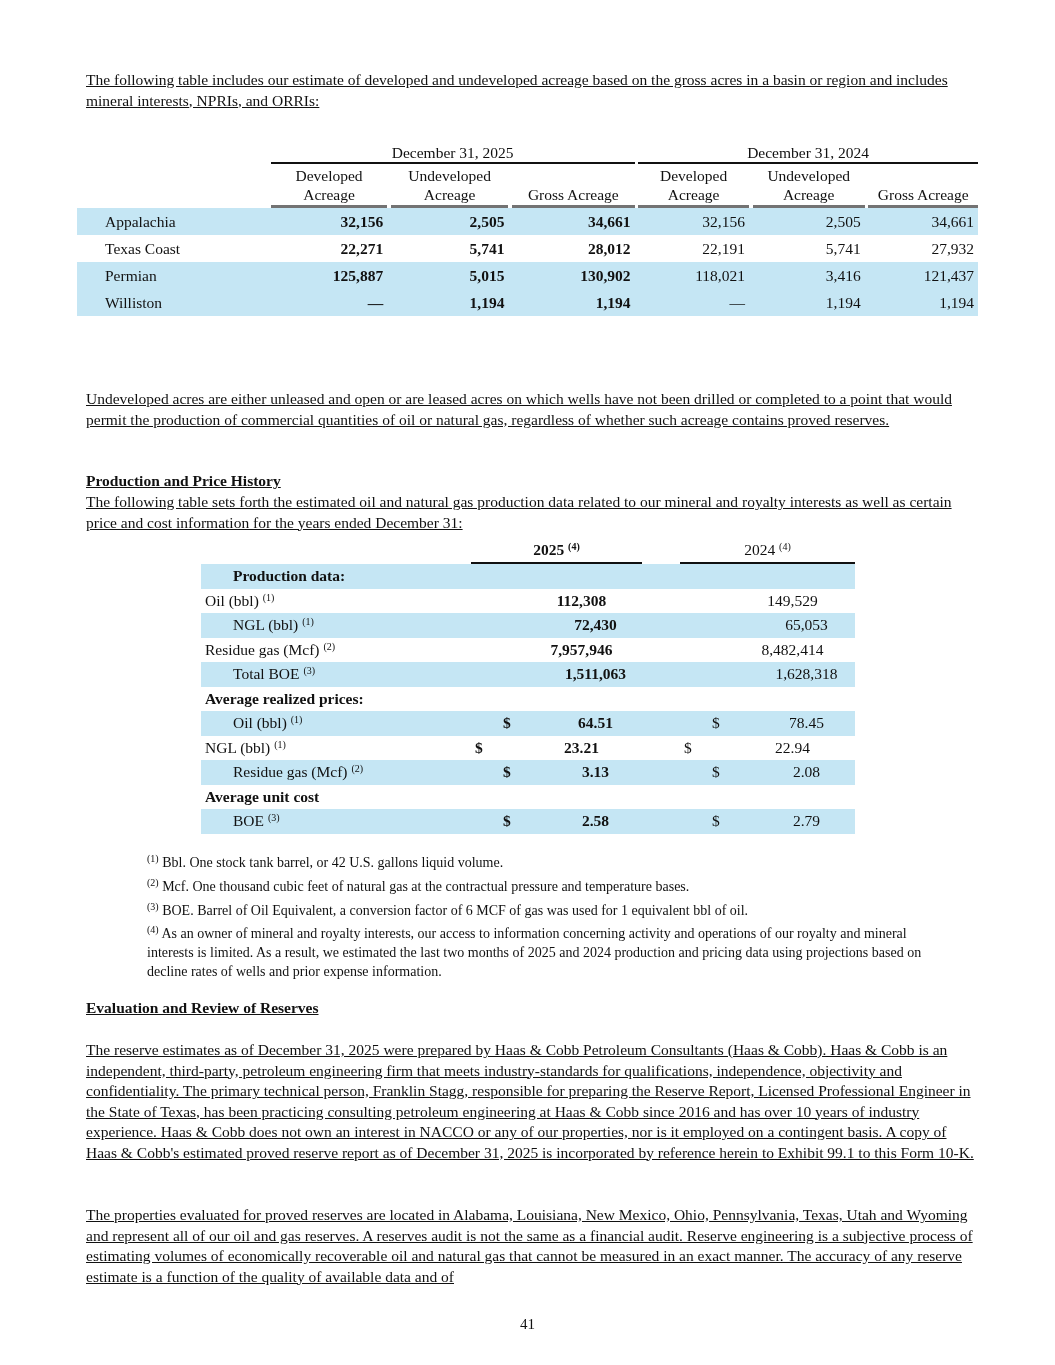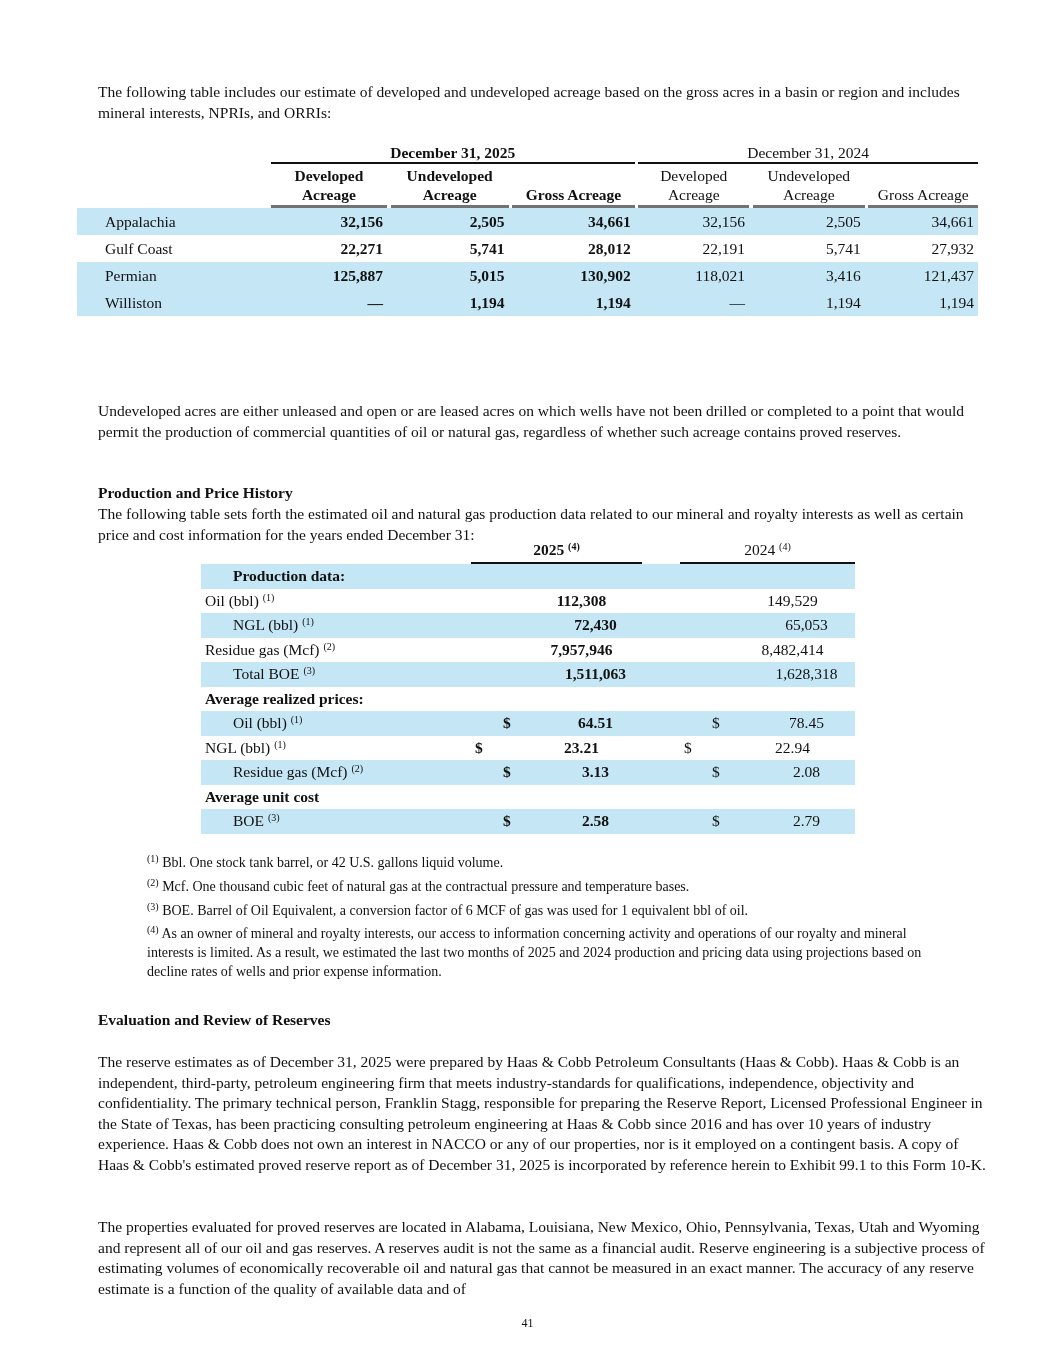--- a/index.html
+++ b/index.html
@@ -1,25 +1,25 @@
 <!DOCTYPE html>
 <html><head>
 <meta charset="utf-8">
 <style>
   html, body { margin: 0; padding: 0; background: #ffffff; }
   body { width: 1055px; height: 1365px; position: relative; overflow: hidden;
          font-family: "Liberation Serif", serif; color: #111; font-size: 15.5px; }
-  .para { position: absolute; left: 86px; width: 890px; line-height: 20.5px; margin: 12px; }
+  .para { position: absolute; left: 86px; width: 890px; line-height: 20.5px; margin: 0; text-decoration: underline; }
   .bold { font-weight: bold; }
 
   
   table { border-collapse: separate; border-spacing: 0; }
   .acreage { position: absolute; left: 77px; top: 137px; width: 901px; font-size: 15.5px; }
   .acreage td, .acreage th { padding: 0 4px; height: 27px; line-height: 18px; }
-  .acreage th { font-weight: bold; vertical-align: bottom; text-align: center; }
+  .acreage th { font-weight: normal; vertical-align: bottom; text-align: center; }
   .acreage th.nb { font-weight: normal; }
   .acreage .grp { border-bottom: 2px solid #111; height: 22px; }
   .acreage .sub th { border-bottom: 3px solid #737373; padding-bottom: 1px; height: 40px; line-height: 19px; }
   .acreage .gap { width: 4px; padding: 0; border: none !important; }
   .acreage td.num { text-align: right; }
   .acreage td.b { font-weight: bold; }
   .acreage tr.shade td.lab, .acreage tr.shade td.num { background: #C5E6F4; }
   .acreage tr.shade td.gap { background: #C5E6F4; }
   .acreage tr.total td.num { border-top: 2px solid #111; border-bottom: 4px double #111; }
   .acreage td.lab { text-align: left; width: 170px; padding-left: 28px; }
@@ -31,21 +31,21 @@
   .prod th.nb { font-weight: normal; }
   .prod th.empty { border-bottom: none; }
   .prod .gap { width: 6px; padding: 0; border: none !important; }
   .prod tr.shade td { background: #C5E6F4; padding-left: 32px; }
   .prod td.num { text-align: center; }
   .prod td.b { font-weight: bold; }
   .prod td.cur { text-align: left; width: 14px; }
   sup { font-size: 10px; vertical-align: 5px; line-height: 0; }
 
   .fn { position: absolute; left: 147px; width: 800px; font-size: 14px; line-height: 19px; margin: 0; }
-  .pagenum { position: absolute; left: 0; width: 1055px; top: 1316px; text-align: center; font-size: 12px; }
+  .pagenum { position: absolute; left: 0; width: 1055px; top: 1316px; text-align: center; font-size: 15px; }
 </style>
 </head>
 <body>
 
 <p class="para" style="top:70px;">The following table includes our estimate of developed and undeveloped acreage based on the gross acres in a basin or region and includes mineral interests, NPRIs, and ORRIs:</p>
 
 <table class="acreage">
   <tbody>
       <tr>
     <th class="lab-h" style="width:170px;"></th>
@@ -76,21 +76,21 @@
         <td class="gap"></td>
     <td class="num b">34,661</td>
         <td class="gap"></td>
     <td class="num">32,156</td>
         <td class="gap"></td>
     <td class="num">2,505</td>
         <td class="gap"></td>
     <td class="num">34,661</td>
   </tr>
   <tr>
-    <td class="lab">Gulf Coast</td>
+    <td class="lab">Texas Coast</td>
     <td class="num b">22,271</td>
         <td class="gap"></td>
     <td class="num b">5,741</td>
         <td class="gap"></td>
     <td class="num b">28,012</td>
         <td class="gap"></td>
     <td class="num">22,191</td>
         <td class="gap"></td>
     <td class="num">5,741</td>
         <td class="gap"></td>

